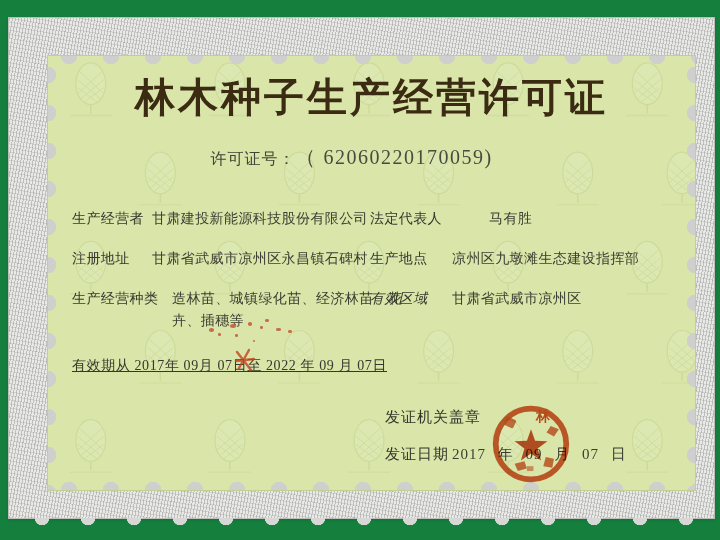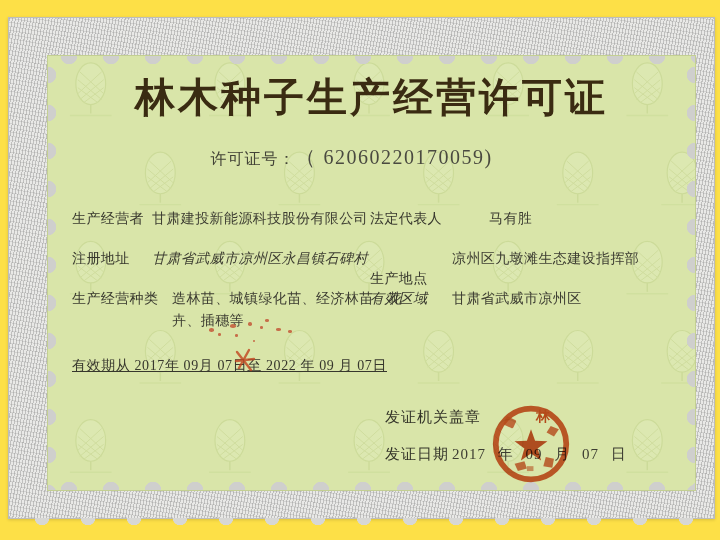--- a/index.html
+++ b/index.html
@@ -1,18 +1,18 @@
 <!DOCTYPE html>
 <html><head>
 <meta charset="utf-8">
 <style>
   html,body{margin:0;padding:0;background:#ffffff;}
   .page{
     position:relative;width:720px;height:540px;overflow:hidden;
-    background:#fde047;
+    background:#15803d;
     font-family:"Liberation Serif","DejaVu Serif",serif;
   }
   
   .frame{
     position:absolute;left:8px;top:17px;right:5px;bottom:21px;
     background-color:#e9e9e7;
     background-image:
       repeating-linear-gradient(100deg, rgba(130,130,130,.40) 0 1px, rgba(255,255,255,0) 1px 3px),
       repeating-linear-gradient(10deg,  rgba(130,130,130,.22) 0 1px, rgba(255,255,255,0) 1px 4px);
     border:1px solid #bdbdbb;
@@ -55,22 +55,22 @@
   .license-line{
     position:absolute;left:0;right:40px;top:88px;
     text-align:center;font-size:16px;color:#434337;letter-spacing:1px;
   }
   .license-line .num{font-size:20px;letter-spacing:1.5px;color:#4a4a40;}
 
   .lab,.val{position:absolute;font-size:14px;color:#37372d;letter-spacing:.4px;line-height:22px;white-space:nowrap;}
   .val{color:#3d3d32;}
   .l1{left:24px;top:152px;} .v1{left:104px;top:152px;}
   .l2{left:322px;top:152px;} .v2{left:441px;top:152px;}
-  .l3{left:24px;top:192px;} .v3{left:104px;top:192px;font-style:italic;}
-  .l4{left:322px;top:192px;margin-top:20px;} .v4{left:404px;top:192px;}
+  .l3{left:24px;top:192px;} .v3{left:104px;top:192px;}
+  .l4{left:322px;top:192px;} .v4{left:404px;top:192px;}
   .l5{left:24px;top:232px;} .v5{left:124px;top:232px;width:238px;white-space:normal;word-break:break-all;}
   .l6{left:322px;top:232px;font-style:italic;} .v6{left:404px;top:232px;}
 
   .validity{position:absolute;left:24px;top:301px;font-size:14px;color:#37372d;letter-spacing:.6px;text-decoration:underline;}
 
   .seal-label{position:absolute;left:337px;top:352px;font-size:15px;color:#343429;letter-spacing:1px;}
   .date-label{position:absolute;left:337px;top:389px;font-size:15px;color:#343429;letter-spacing:1px;}
   .date-value{position:absolute;left:404px;top:389px;font-size:15px;color:#3d3d32;word-spacing:7px;letter-spacing:1px;}
 
   .seal-svg{position:absolute;left:442px;top:346px;width:82px;height:84px;mix-blend-mode:multiply;opacity:.92;}

